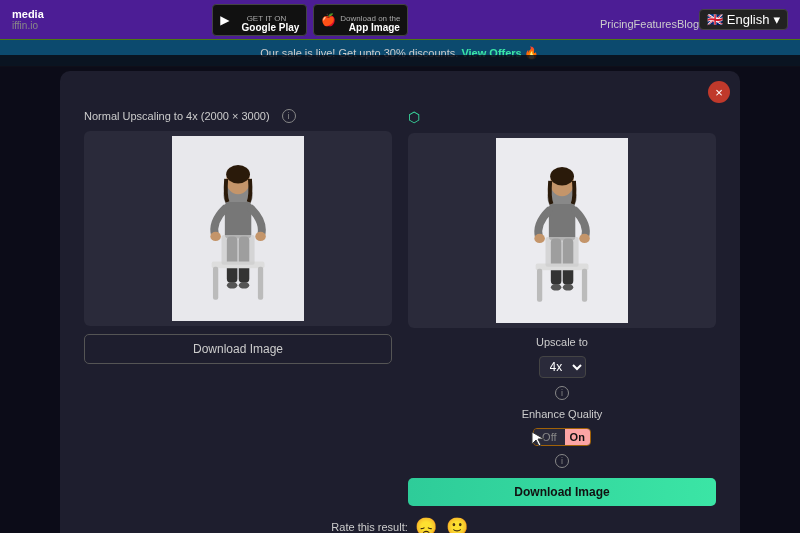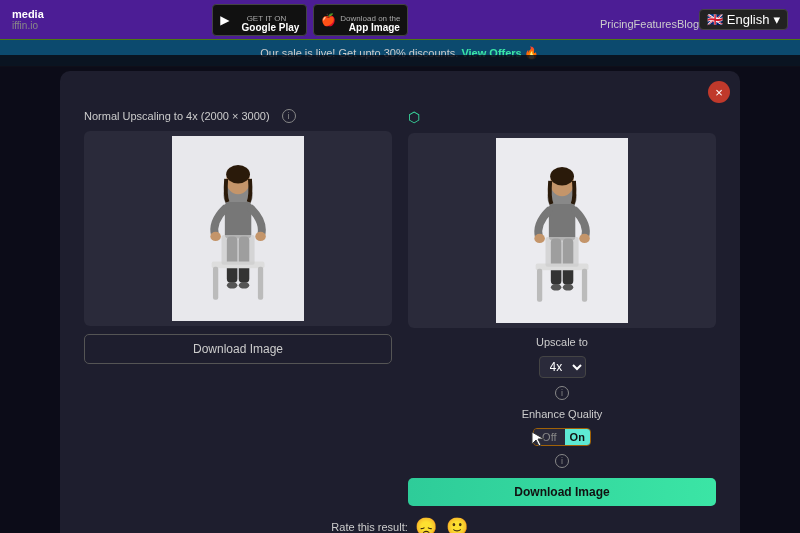--- a/index.html
+++ b/index.html
@@ -245,21 +245,21 @@
     }
     .toggle-off {
       background: #2a2a3a;
       color: #888;
       font-size: 11px;
       padding: 2px 8px;
       cursor: pointer;
       border: none;
     }
     .toggle-on {
-      background: #5eead4;
+      background: #fca5a5;
       color: #111;
       font-size: 11px;
       padding: 2px 5px;
       font-weight: 700;
       cursor: pointer;
       border: none;
     }
 
     
     .download-btn-outline {

